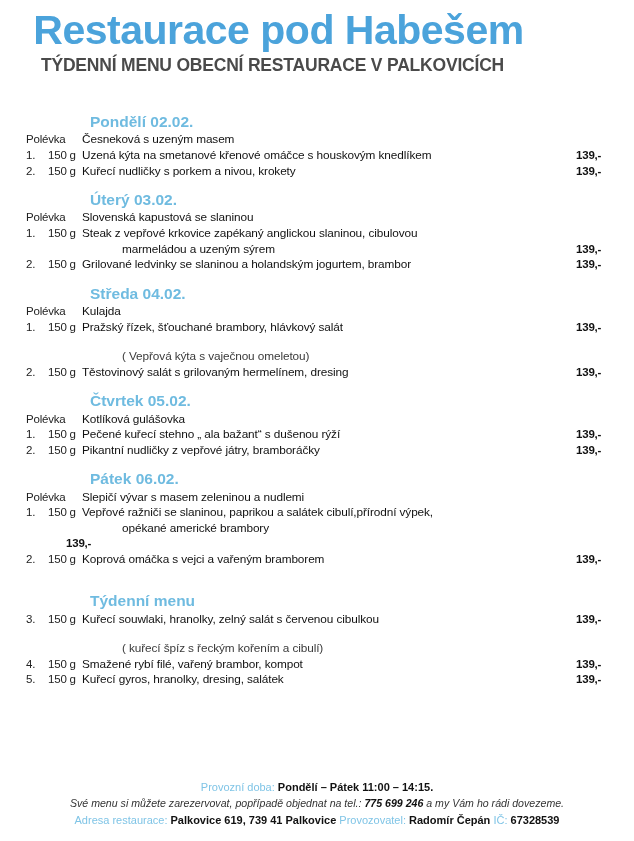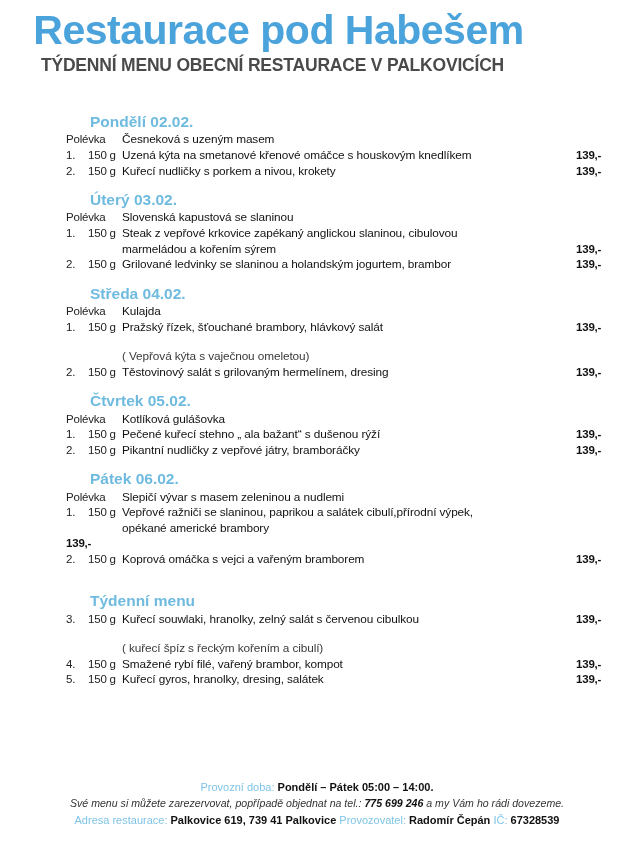--- a/index.html
+++ b/index.html
@@ -65,21 +65,21 @@
     margin: 0 0 1px 90px;
     line-height: 1.25;
   }
 
   .rows { }
 
   .row {
     display: flex;
     align-items: baseline;
     line-height: 1.32;
-    padding-left: 66px;
+    padding-left: 26px;
     position: relative;
   }
   .row .idx {
     width: 22px;
     flex: 0 0 22px;
     font-size: 11.5px;
     font-weight: normal;
     color: #222;
     letter-spacing: -0.2px;
   }
@@ -220,21 +220,21 @@
               <span class="price"></span>
             </div>
             <div class="row">
               <span class="idx">1.</span>
               <span class="wt">150 g</span>
               <span class="desc">Steak z vepřové krkovice zapékaný anglickou slaninou, cibulovou</span>
               <span class="price"></span>
             </div>
             <div class="row cont">
               <span class="gap"></span>
-              <span class="desc">marmeládou a kořením sýrem</span>
+              <span class="desc">marmeládou a uzeným sýrem</span>
               <span class="price">139,-</span>
             </div>
             <div class="row">
               <span class="idx">2.</span>
               <span class="wt">150 g</span>
               <span class="desc">Grilované ledvinky se slaninou a holandským jogurtem, brambor</span>
               <span class="price">139,-</span>
             </div>
           </div>
         </div>
@@ -342,21 +342,21 @@
             <span class="desc">Kuřecí gyros, hranolky, dresing, salátek</span>
             <span class="price">139,-</span>
           </div>
         </div>
     </div>
   </div>
 
   <div class="footer">
     <div class="f-line">
       <span class="lt">Provozní doba:</span>
-      <span class="bk">Pondělí – Pátek 05:00 – 14:00</span><span class="bk">.</span>
+      <span class="bk">Pondělí – Pátek 11:00 – 14:15</span><span class="bk">.</span>
     </div>
     <div class="f-line f-line-2">
       <span>Své menu si můžete zarezervovat, popřípadě objednat na tel.:</span>
       <span class="bk">775 699 246</span>
       <span>a my Vám ho rádi dovezeme.</span>
     </div>
     <div class="f-line">
       <span class="lt">Adresa restaurace:</span>
       <span class="bk">Palkovice 619, 739 41 Palkovice</span>
       <span class="lt">Provozovatel:</span>

